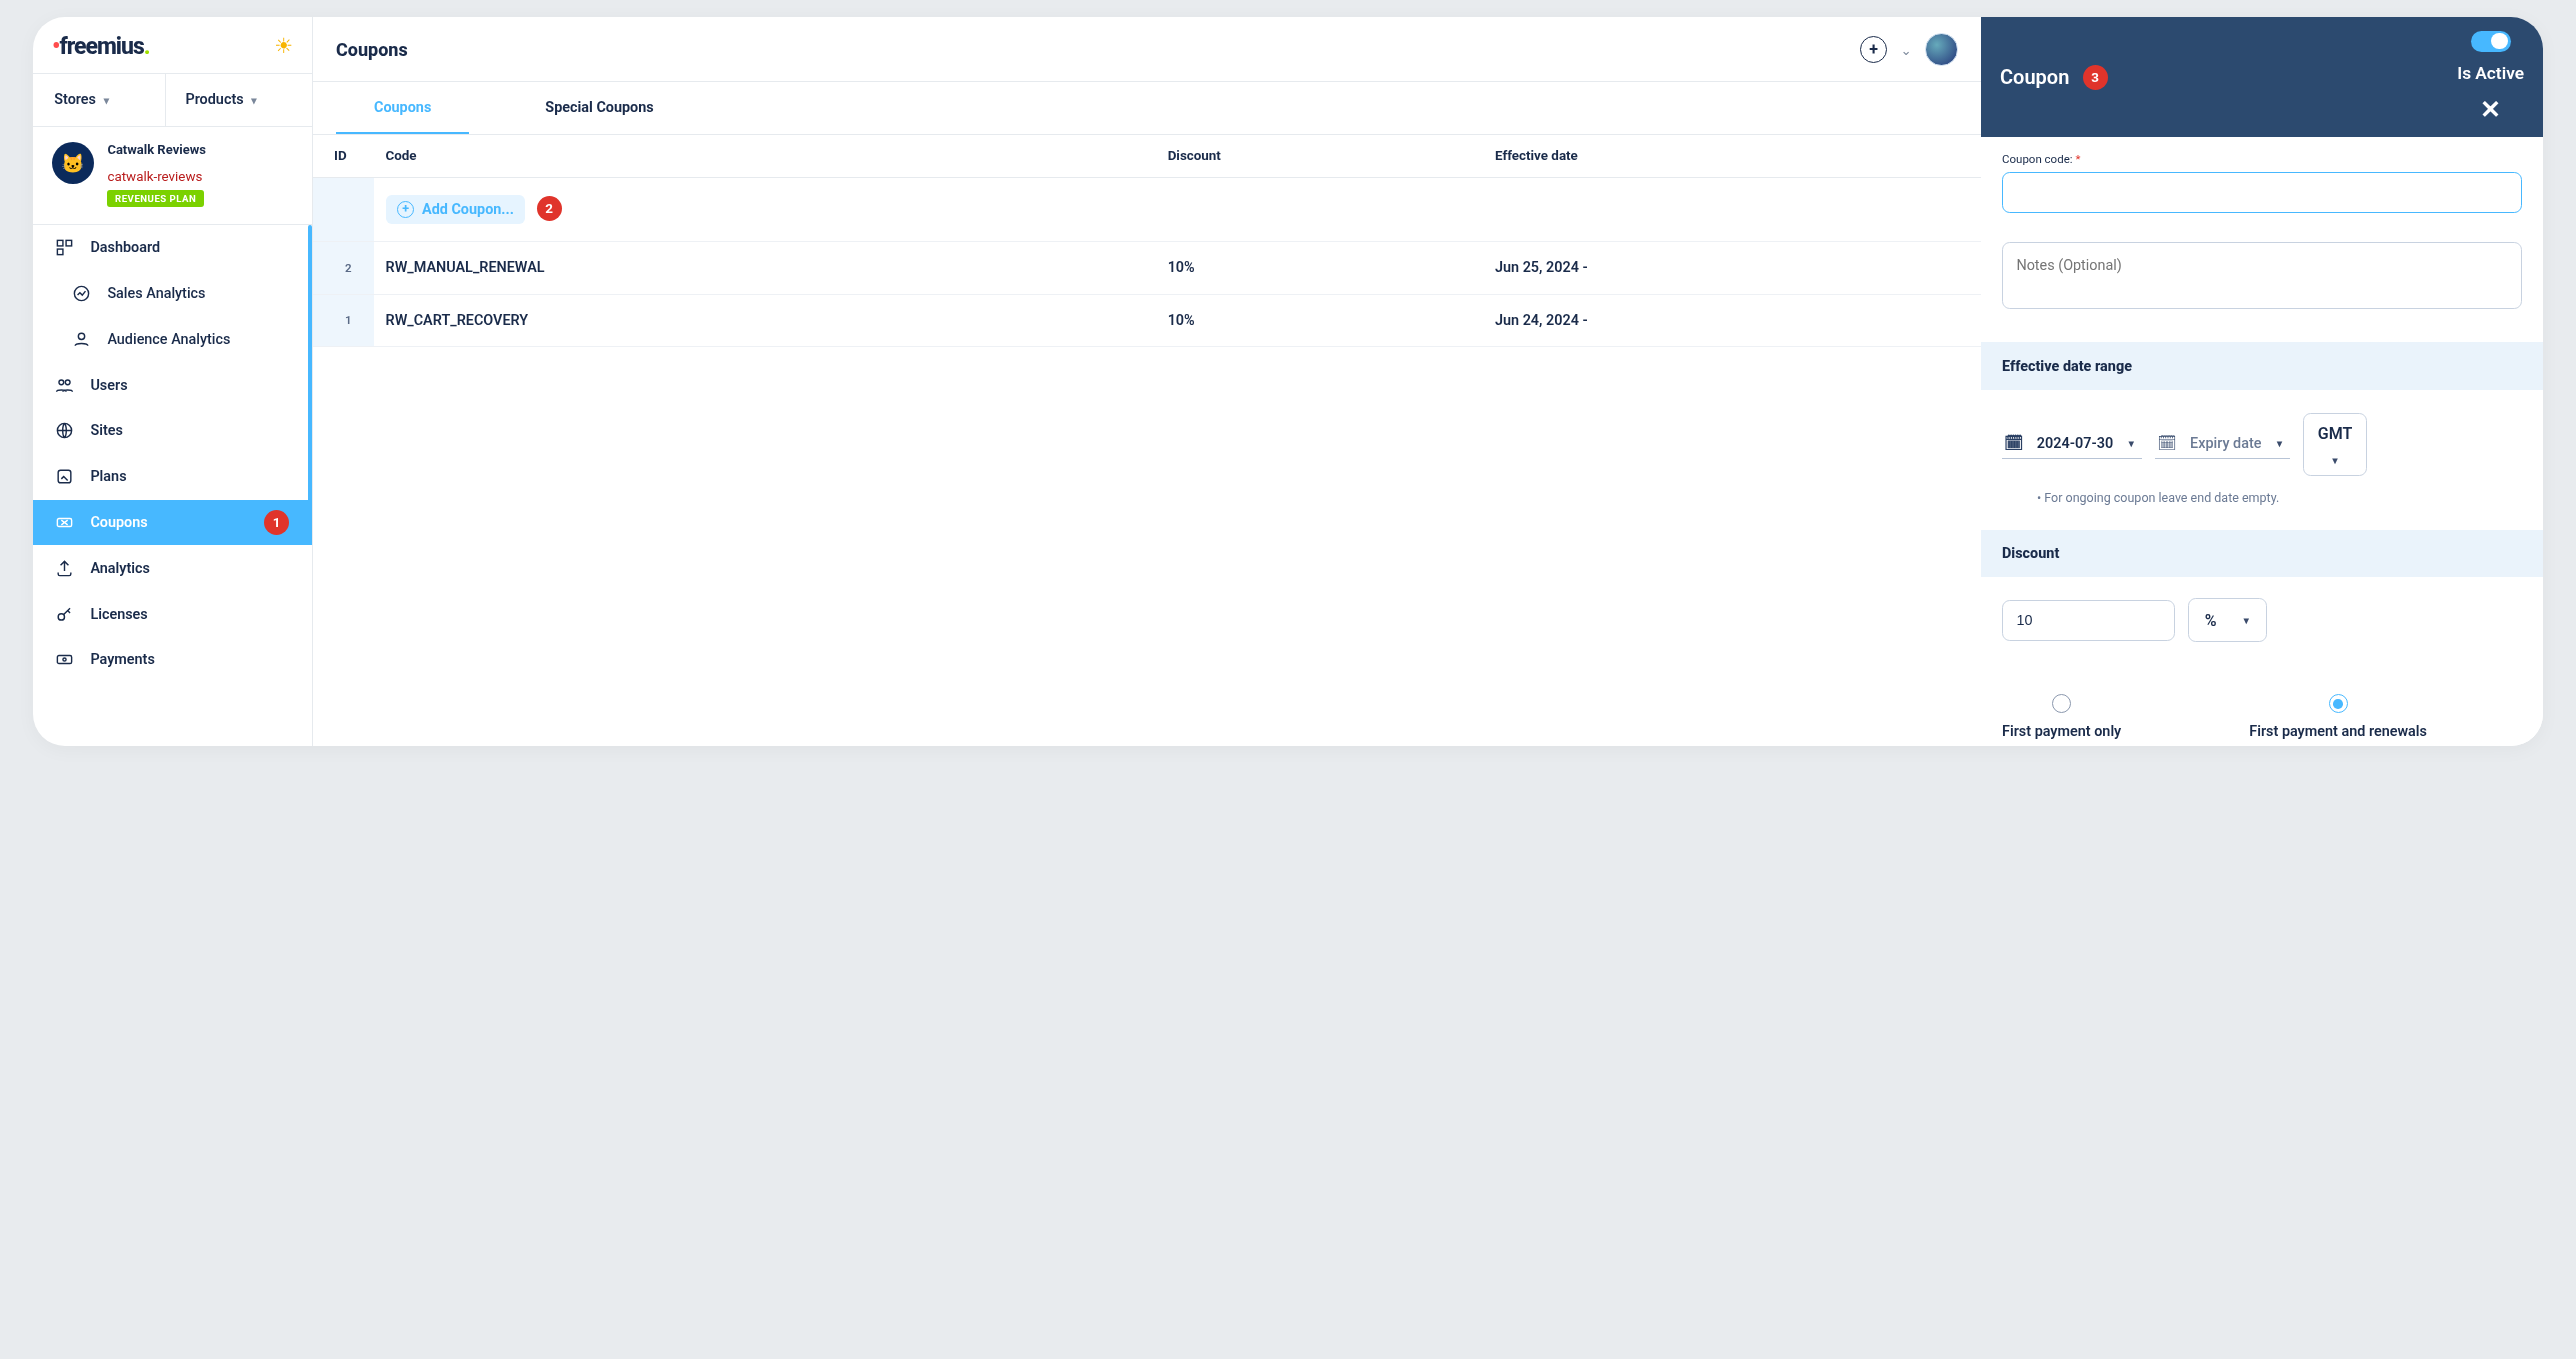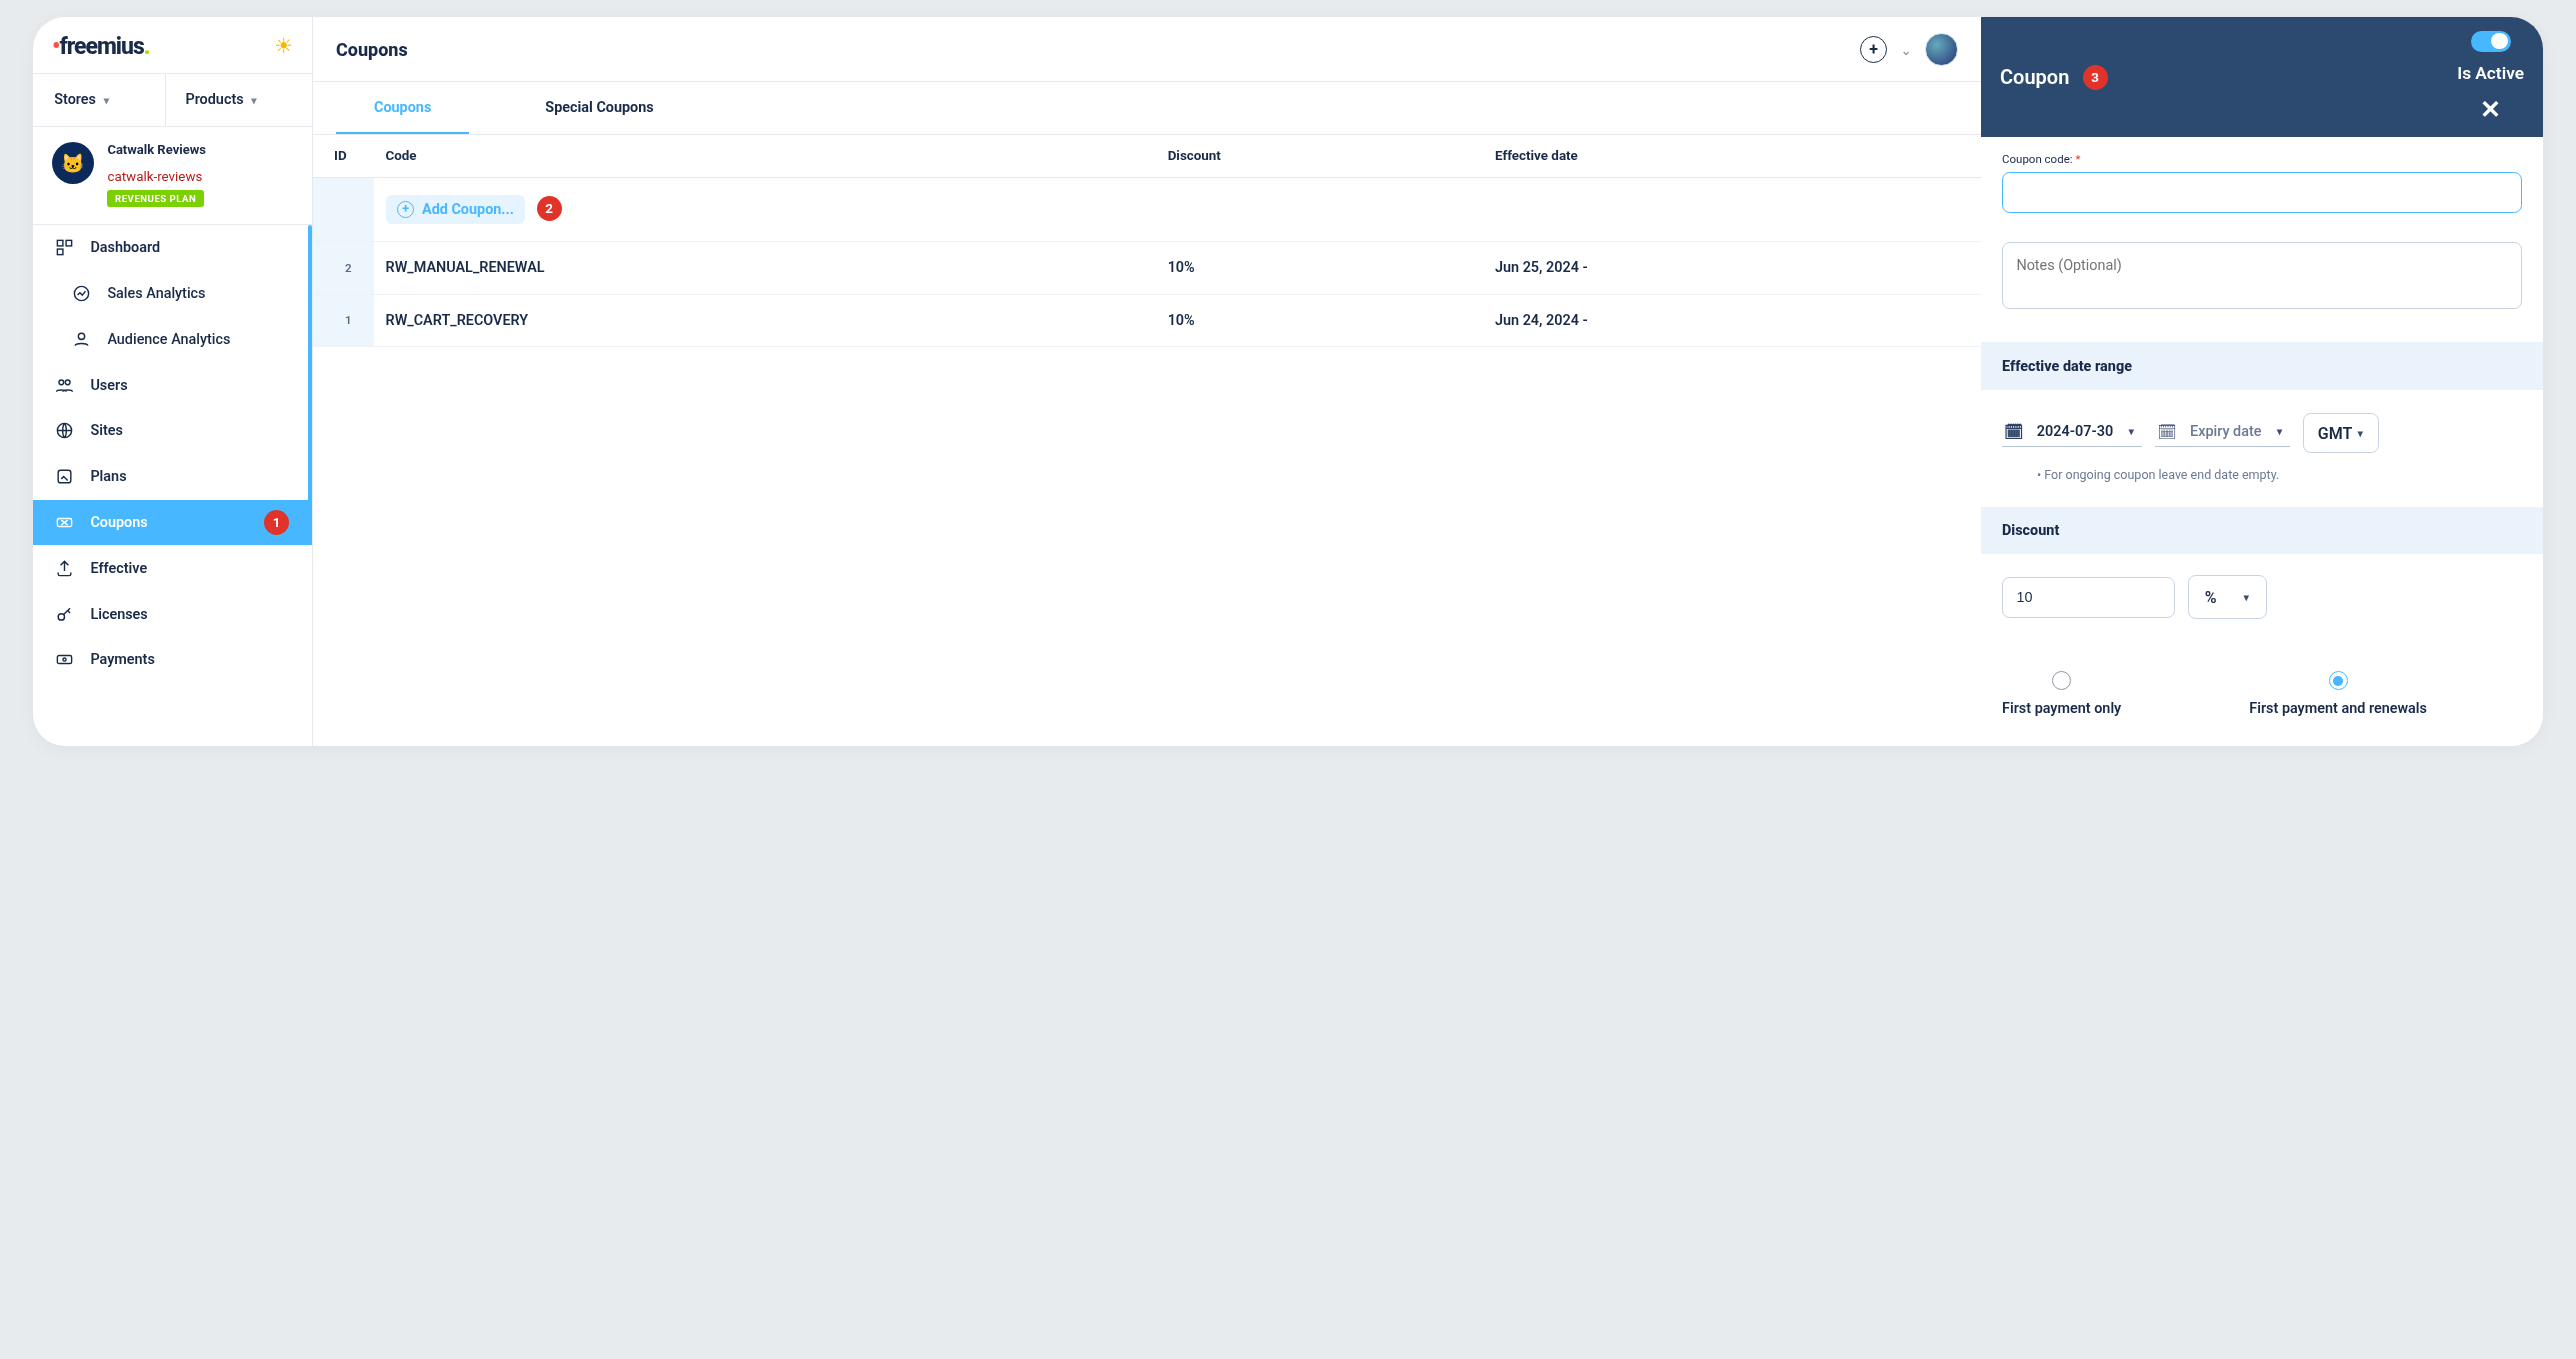--- a/index.html
+++ b/index.html
@@ -189,21 +189,21 @@
   .date-ctrl {
     display: flex; align-items: center; gap: 13.4px;
     border-bottom: 1.4px solid #b8c4d6; padding: 3.8px 5.8px 5.8px 1.9px;
     color: #1a2b4a; font-weight: 600; font-size: 14.4px; cursor: pointer;
   }
   .date-ctrl.placeholder { color: #6b7a94; font-weight: 500; }
   .cal-icon { font-size: 15.4px; color: #2a3f63; }
   .tri { font-size: 9.6px; color: #3a4b6b; }
   .tz-sel {
     border: 1px solid #c8d2e0; border-radius: 7.7px; padding: 9.6px 13.4px;
-    display: flex; align-items: center; gap: 3px; font-weight: 600; color: #1a2b4a; cursor: pointer;
+    display: flex; align-items: center; gap: 12px; font-weight: 600; color: #1a2b4a; cursor: pointer; flex-direction: column;
   }
   .hint { color: #6b7a94; font-size: 12.5px; padding: 3.8px 21px 25px 56px; }
 
   .discount-row { display: flex; gap: 13.4px; padding: 21px 21px 9.6px 21px; align-items: center; }
   .num-input {
     width: 173px; border: 1px solid #c8d2e0; border-radius: 7.7px;
     padding: 11.5px 13.4px; font-size: 14.4px; color: #1a2b4a;
   }
   .unit-sel {
     border: 1px solid #c8d2e0; border-radius: 7.7px; padding: 11.5px 15.4px;
@@ -324,21 +324,21 @@
           </span>
         <span>Coupons</span>
         <span class="num-badge">1</span>
       </div>
       <div class="nav-item">
         <span class="nav-icon">
             <svg viewBox="0 0 24 24">
               <path d="M4 17v2a2 2 0 002 2h12a2 2 0 002-2v-2M12 3v12M7 8l5-5 5 5"></path>
             </svg>
           </span>
-        <span>Effective</span>
+        <span>Analytics</span>
       </div>
       <div class="nav-item">
         <span class="nav-icon">
             <svg viewBox="0 0 24 24">
               <circle cx="8" cy="15" r="4"></circle>
               <path d="M11 12l8-8M16 7l3 3"></path>
             </svg>
           </span>
         <span>Licenses</span>
       </div>

